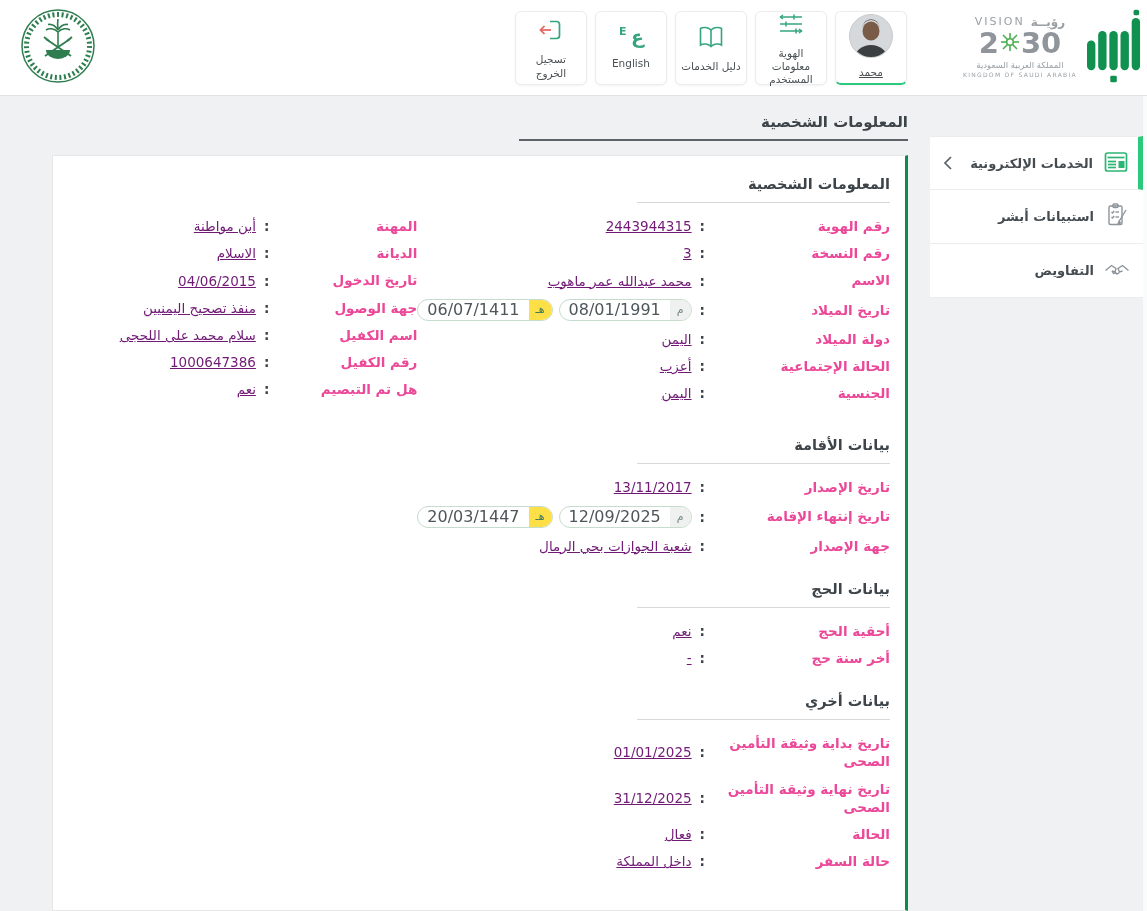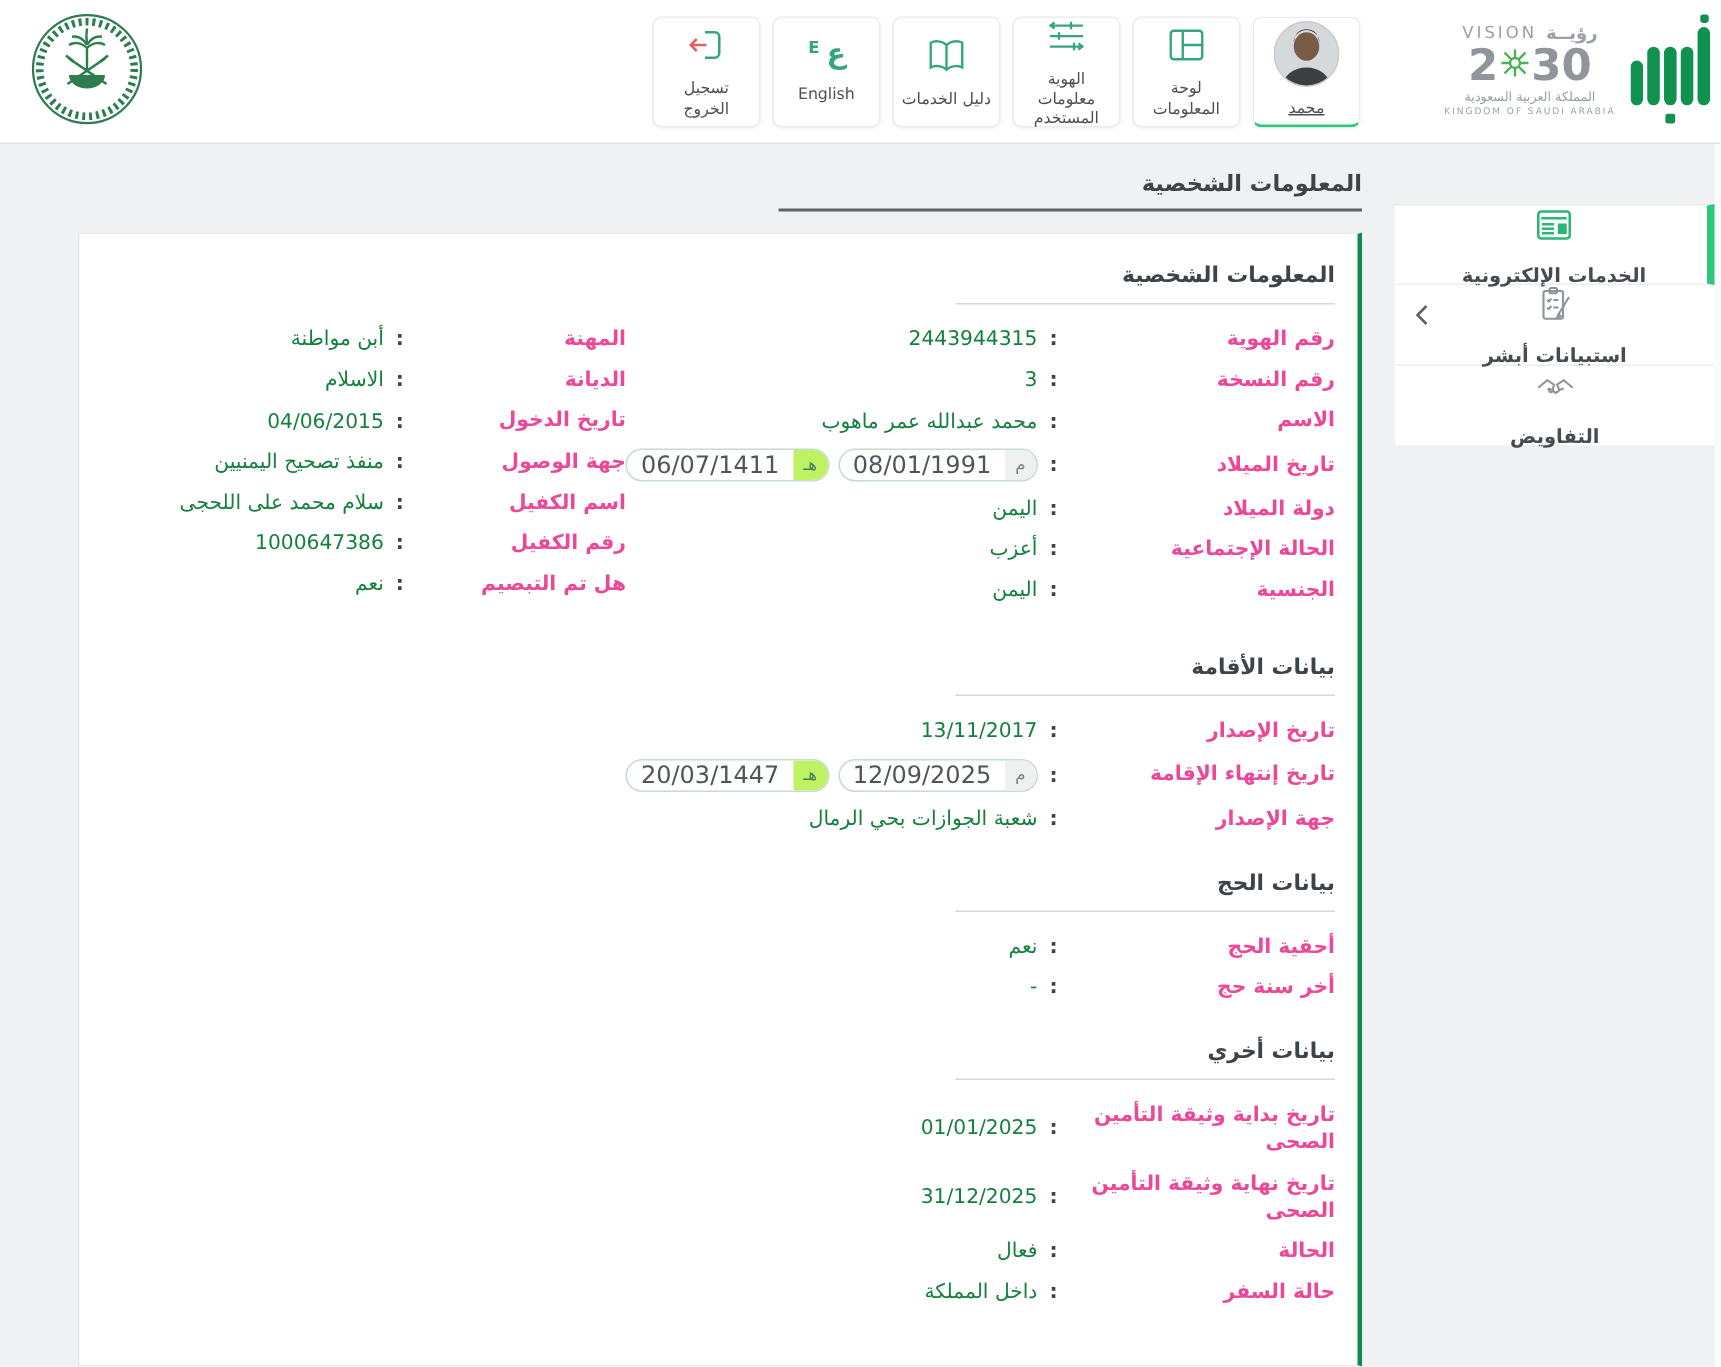--- a/index.html
+++ b/index.html
@@ -37,21 +37,21 @@
   .lang-icon { position:relative; width:30px; height:28px; display:block; }
   .lang-icon .la { position:absolute; right:2px; top:2px; font-size:19px; font-weight:bold; color:#35a57e; line-height:1; }
   .lang-icon .le { position:absolute; left:3px; top:0; font-size:11px; font-weight:bold; color:#35a57e; }
   .moi { margin-inline-start:auto; margin-inline-end:18px; }
   
   .layout { display:flex; height:815px; }
   .sidebar { width:217px; padding-top:40px; border-inline-start:4px solid #fafbfb; }
   .side-item {
     height:54px; background:#fff; border-bottom:1px solid #ededee;
     display:flex; align-items:center; gap:10px; padding:0 13px;
-    font-size:13px; font-weight:bold; color:#454c51; cursor:pointer;flex-direction:column;
+    font-size:13px; font-weight:bold; color:#454c51; cursor:pointer;
   }
   .side-item:first-child { border-top:1px solid #ededee; }
   .side-item.active { border-inline-start:5px solid #2cc97c; padding-inline-start:9px; }
   .side-chevron { margin-inline-start:auto; display:flex; align-items:center; }
   
   .main { flex:1; padding:10px 22px 0 42px;margin-left:10px; }
   .page-title { font-size:15px; font-weight:bold; color:#3d4449; margin:7px 0 8px; }
   .title-underline { height:2px; width:389px; background:#5c6266; margin-bottom:14px; }
   .card {
     background:#fff; border:1px solid #e7e7e8; border-inline-start:3px solid #0f8a4d;
@@ -63,31 +63,31 @@
     font-size:14.5px; font-weight:bold; color:#3d4449;
     width:253px; border-bottom:1px solid #d8d8d8; padding-bottom:10px; margin:0 0 14px;
   }
   .cols { display:flex; }
   .col-r { flex:0 0 52%; }
   .col-l { flex:1; }
   .row { display:flex; align-items:center; margin-bottom:9px; font-size:13.5px; }
   .row .lbl { flex:0 0 185px; font-weight:bold; color:#ec4899; line-height:1.35; }
   .col-l .row .lbl { flex-basis:148px; }
   .row .colon { font-weight:bold; color:#3d4449; margin-inline-end:8px; }
-  .row .val { color:#15803d; }
+  .row .val { color:#701a75;text-decoration:underline; }
   .dates { display:flex; align-items:center; gap:6px; }
   .pill {
     display:flex; align-items:center; height:22px; border:1px solid #c6dccd;
     border-radius:12px; background:#fff; overflow:hidden;
   }
   .pill .marker {
     background:#eef1ef; color:#76897d; font-size:11px; padding:0 7px;
     height:100%; display:flex; align-items:center;
   }
-  .pill.hijri .marker { background:#bef264; color:#41795c; }
+  .pill.hijri .marker { background:#fde047; color:#41795c; }
   .pill .pdate { font-size:16px; color:#4e565a; padding:0 9px; direction:ltr; }
 </style>
 </head>
 <body>
 
 <header class="header">
 
   <div class="logos">
     <span>
       <svg width="54" height="76" viewBox="0 0 58 80">
@@ -139,30 +139,20 @@
             <ellipse cx="22" cy="17" rx="8.5" ry="9.5" fill="#7a5b47"></ellipse>
             <path d="M13.5,14 a8.5,8 0 0 1 17,0 l-1,-4 a8,7 0 0 0 -15,0 z" fill="#2d2320"></path>
             <path d="M6,44 a16,13 0 0 1 32,0 z" fill="#3c3f41"></path>
           </g>
         </svg>
       </span>
       <span class="nav-lbl">محمد</span>
     </div>
     <div class="nav-btn">
       <span>
-        <svg width="30" height="30" viewBox="0 0 30 30" fill="none" stroke="#35a57e" stroke-width="1.6">
-          <rect x="4.5" y="5.5" width="21" height="19" rx="2"></rect>
-          <line x1="12.5" y1="5.5" x2="12.5" y2="24.5"></line>
-          <line x1="12.5" y1="15" x2="25.5" y2="15"></line>
-        </svg>
-      </span>
-      <span class="nav-lbl">لوحة المعلومات</span>
-    </div>
-    <div class="nav-btn">
-      <span>
         <svg width="30" height="30" viewBox="0 0 30 30" fill="none" stroke="#35a57e" stroke-width="1.5">
           <line x1="4" y1="8" x2="26" y2="8"></line>
             <line x1="18" y1="5.5" x2="18" y2="10.5"></line>
           <path d="M7,6 l-2.5,2 2.5,2"></path>
           <line x1="4" y1="15" x2="26" y2="15"></line>
             <line x1="10" y1="12.5" x2="10" y2="17.5"></line>
           <line x1="4" y1="22" x2="26" y2="22"></line>
             <line x1="20" y1="19.5" x2="20" y2="24.5"></line>
           <path d="M23,20 l2.5,2 -2.5,2"></path>
         </svg>

